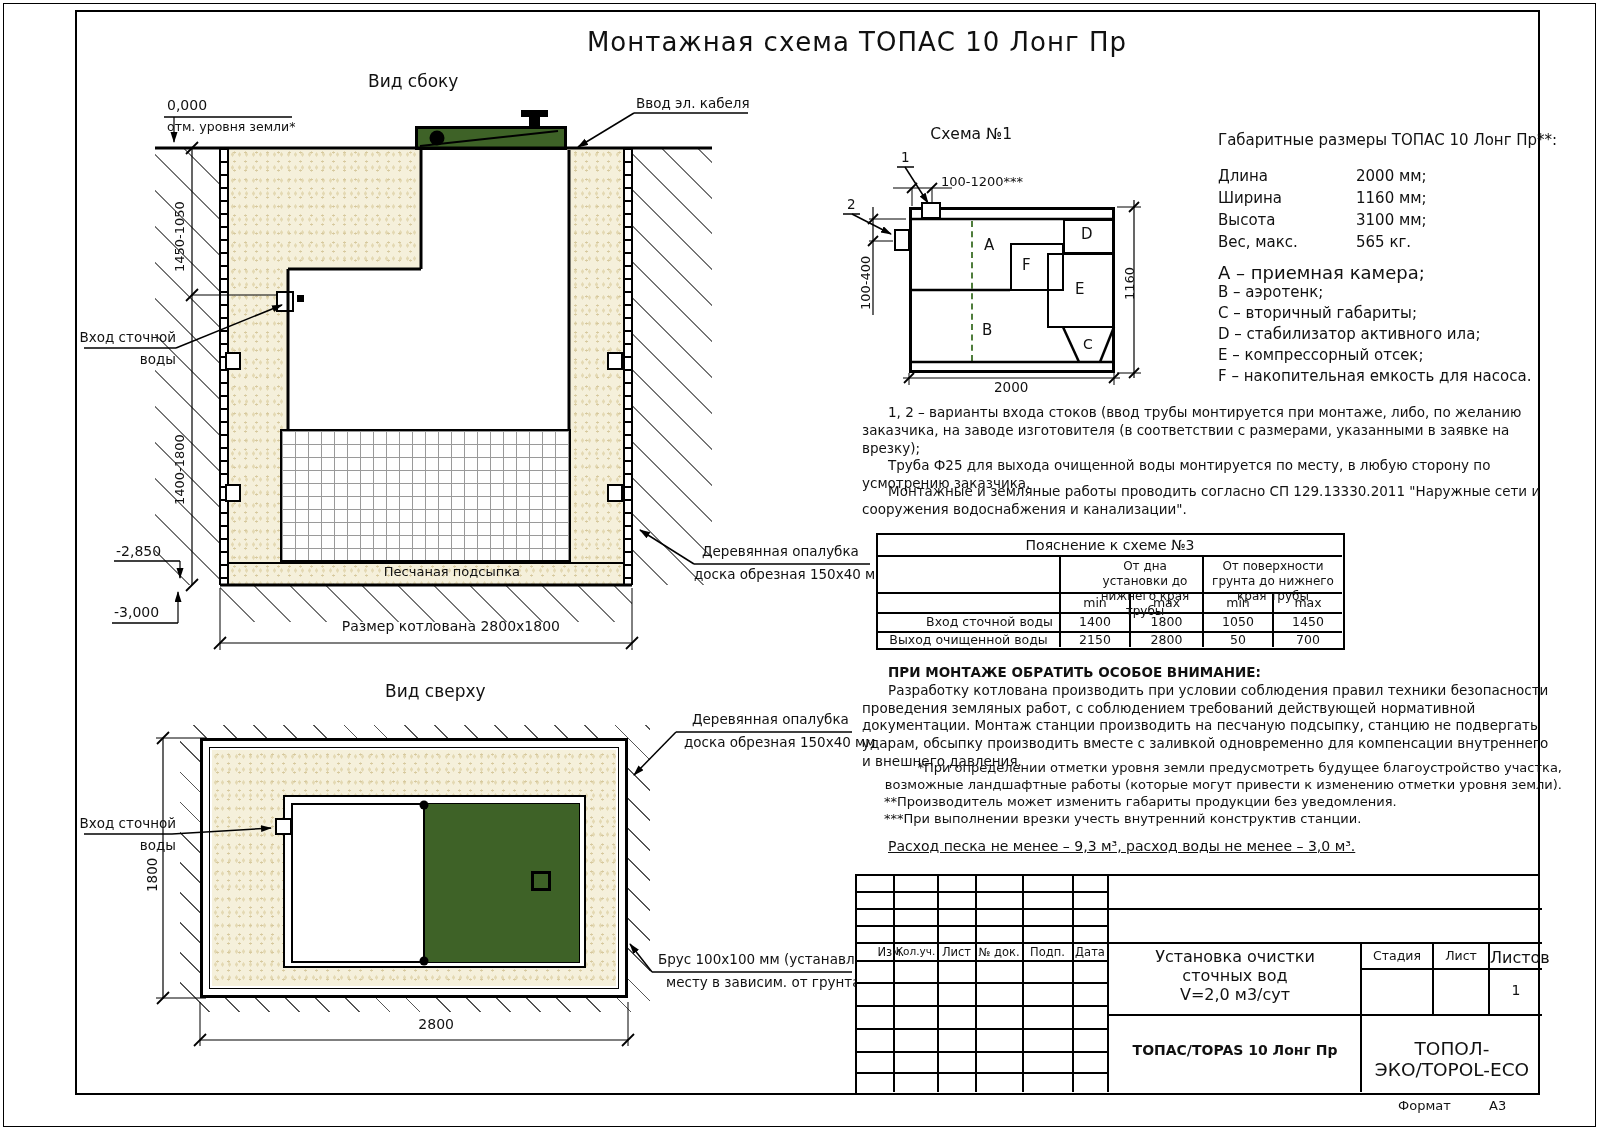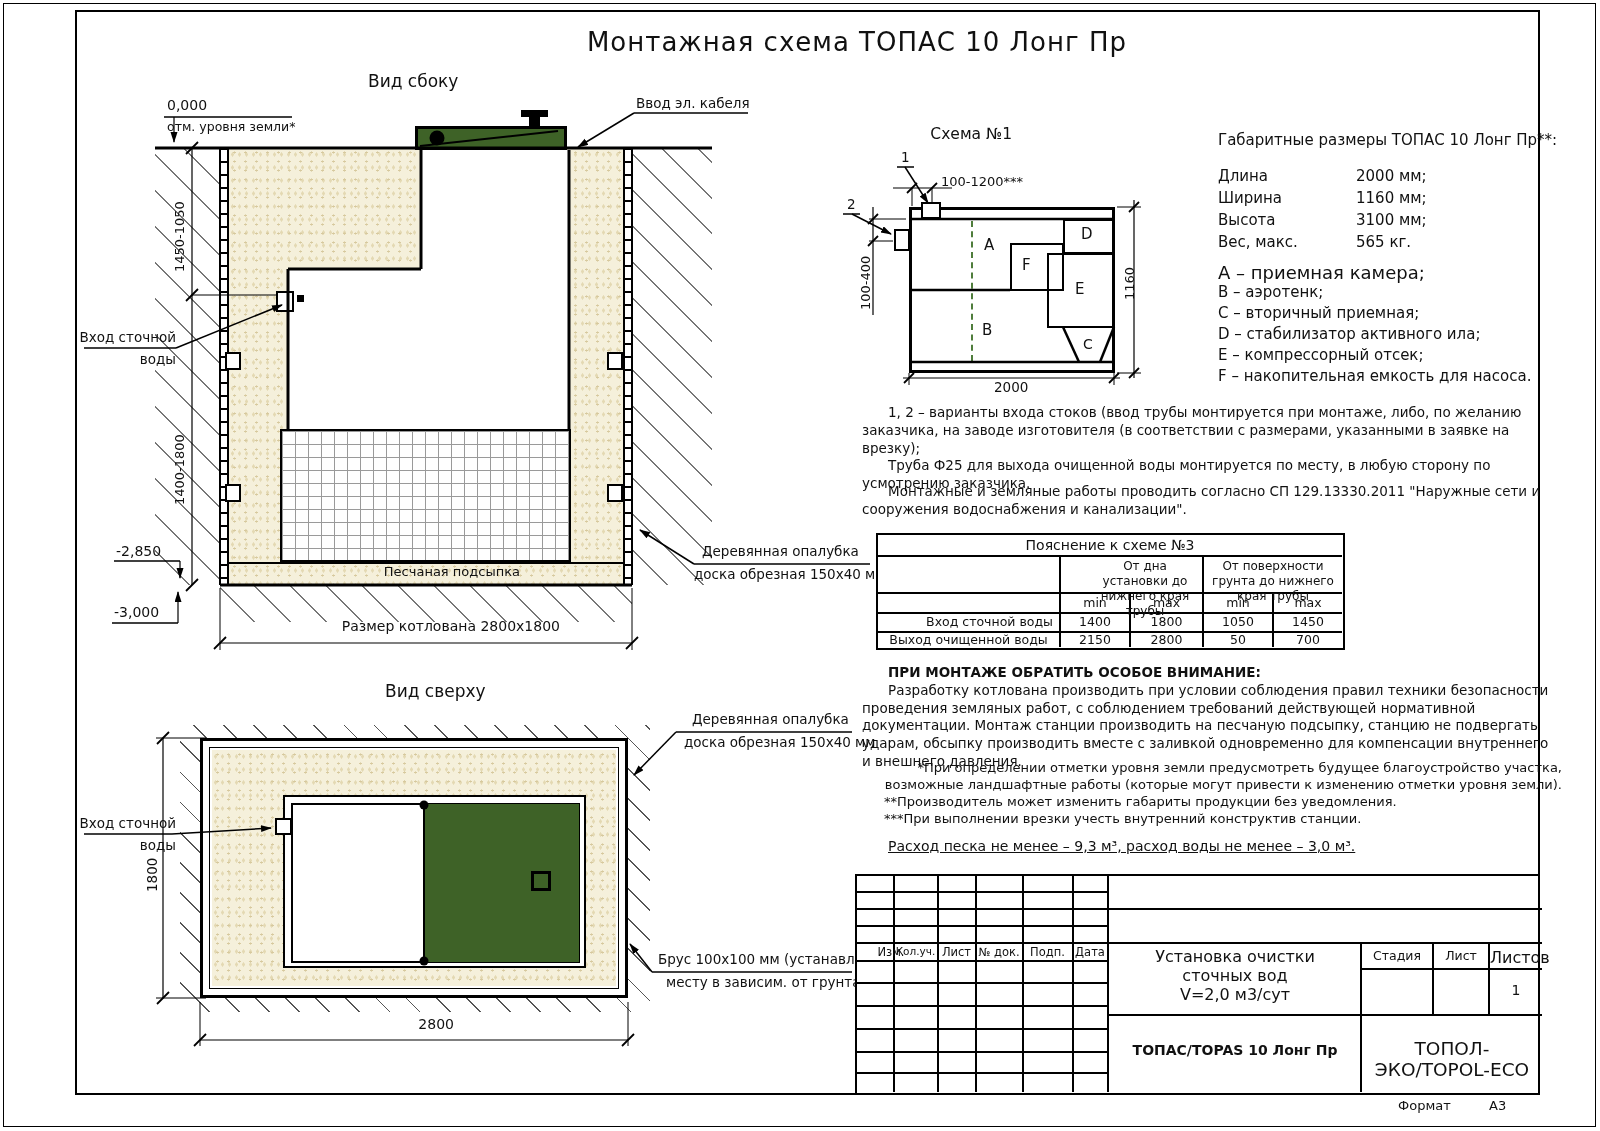--- a/index.html
+++ b/index.html
@@ -220,21 +220,21 @@
   <div class="lbl" style="left:1218px;top:168px;font-size:15px;">Длина</div>
   <div class="lbl" style="left:1356px;top:168px;font-size:15px;">2000 мм;</div>
   <div class="lbl" style="left:1218px;top:190px;font-size:15px;">Ширина</div>
   <div class="lbl" style="left:1356px;top:190px;font-size:15px;">1160 мм;</div>
   <div class="lbl" style="left:1218px;top:212px;font-size:15px;">Высота</div>
   <div class="lbl" style="left:1356px;top:212px;font-size:15px;">3100 мм;</div>
   <div class="lbl" style="left:1218px;top:234px;font-size:15px;">Вес, макс.</div>
   <div class="lbl" style="left:1356px;top:234px;font-size:15px;">565 кг.</div>
   <div class="lbl" style="left:1218px;top:263px;font-size:18px;">A – приемная камера;</div>
   <div class="lbl" style="left:1218px;top:284px;font-size:15px;">B – аэротенк;</div>
-  <div class="lbl" style="left:1218px;top:305px;font-size:15px;">C – вторичный приемная;</div>
+  <div class="lbl" style="left:1218px;top:305px;font-size:15px;">C – вторичный габариты;</div>
   <div class="lbl" style="left:1218px;top:326px;font-size:15px;">D – стабилизатор активного ила;</div>
   <div class="lbl" style="left:1218px;top:347px;font-size:15px;">E – компрессорный отсек;</div>
   <div class="lbl" style="left:1218px;top:368px;font-size:15px;">F – накопительная емкость для насоса.</div>
 
   <div class="abs" style="left:862px;top:404px;width:690px;font-size:13.5px;line-height:1.32;z-index:8;">
     <p style="text-indent:26px;">1, 2 – варианты входа  стоков (ввод трубы монтируется при монтаже, либо, по желанию заказчика, на заводе изготовителя (в соответствии с размерами, указанными в заявке на врезку);</p>
     <p style="text-indent:26px;">Труба Ф25 для выхода очищенной воды монтируется по месту, в любую сторону по усмотрению заказчика.</p>
   </div>
   <div class="abs" style="left:862px;top:483px;width:690px;font-size:13.5px;line-height:1.32;z-index:8;">
     <p style="text-indent:26px;">Монтажные и земляные работы проводить согласно СП 129.13330.2011 "Наружные сети и сооружения водоснабжения и канализации".</p>

